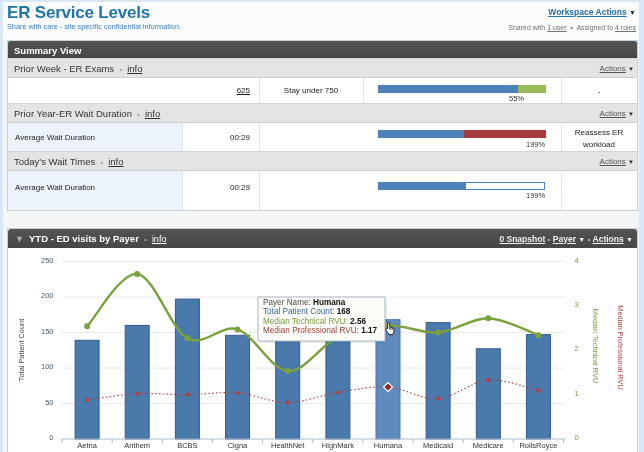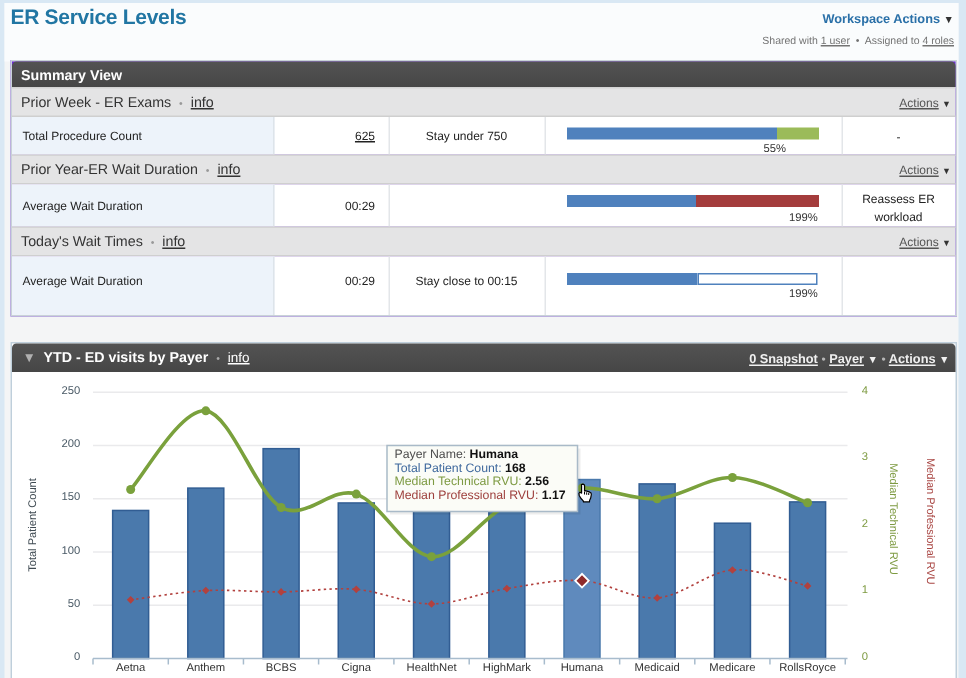--- a/index.html
+++ b/index.html
@@ -1,28 +1,28 @@
 <!DOCTYPE html>
 <html><head>
 <meta charset="utf-8">
 <style>
 html,body{margin:0;padding:0;}
 body{width:644px;height:452px;background:#d9e8f4;font-family:"Liberation Sans",sans-serif;overflow:hidden;position:relative;}
 #content{position:absolute;left:3px;top:2px;width:636px;height:450px;background:#f4f5f6;}
 #tophdr{position:absolute;left:0;top:0;width:636px;height:39px;background:#fafcfd;}
 .abs{position:absolute;}
-#title{left:4px;top:1px;font-size:14px;font-weight:bold;color:#2176a3;letter-spacing:-0.2px;}
+#title{left:4px;top:1px;font-size:17px;font-weight:bold;color:#2176a3;letter-spacing:-0.2px;}
 #subtitle{left:4px;top:20px;font-size:7.3px;color:#3f80c0;}
 #wsact{right:3px;top:4.5px;font-size:8.5px;font-weight:bold;color:#2a70a8;}
-#wsact span.lnk{}
+#wsact span.lnk{text-decoration:underline;}
 #wsact .tri{color:#333;font-size:7px;}
 #sharedw{right:3px;top:22px;font-size:7px;color:#737373;}
 #sharedw u{text-decoration:underline;}
 
-#sumpanel{position:absolute;left:4px;top:38px;width:629px;height:169px;background:#6d28d9;border:1px solid #c9d2d8;}
+#sumpanel{position:absolute;left:4px;top:38px;width:629px;height:169px;background:#7dd3fc;border:1px solid #c9d2d8;}
 #sumbar{position:absolute;left:0;top:0;width:629px;height:17px;background:linear-gradient(#535353,#464646);border-radius:3px 3px 0 0;}
 #sumbar span{position:absolute;left:6px;top:3.5px;font-size:9.5px;font-weight:bold;color:#fff;}
 .band{position:absolute;left:0;width:629px;height:19px;background:#e4e4e5;border-top:1px solid #d4d4d4;border-bottom:1px solid #cfcfcf;box-sizing:border-box;}
 .band .bt{position:absolute;left:6px;top:4px;font-size:9.5px;color:#333;}
 .band .bt .bul{color:#999;font-size:7px;}
 .band .bt u{}
 .band .act{position:absolute;right:3px;top:5px;font-size:8px;color:#555;}
 .band .act u{}
 .band .act .tri{color:#333;font-size:6px;}
 .row{position:absolute;left:0;width:629px;background:#fff;}
@@ -49,36 +49,34 @@
 #chartbar .rt{position:absolute;right:4px;top:4.5px;font-size:8.5px;font-weight:bold;color:#f0f0f0;}
 #chartbar .rt u{}
 #chartbar .rt .bul{color:#b5b5b5;font-size:8px;font-weight:normal;}
 #chartbar .rt .tri{font-size:7px;}
 </style>
 </head>
 <body>
 <div id="content">
   <div id="tophdr">
     <div class="abs" id="title">ER Service Levels</div>
+    <div class="abs" id="subtitle">Share with care - site specific confidential information.</div>
     <div class="abs" id="wsact"><span class="lnk">Workspace Actions</span> <span class="tri">▼</span></div>
     <div class="abs" id="sharedw">Shared with <u>1 user</u> &nbsp;•&nbsp; Assigned to <u>4 roles</u></div>
   </div>
 
   <div id="sumpanel">
     <div id="sumbar">
         <span>Summary View</span>
       </div>
     <div class="band" style="top:17px;height:19.5px;">
         <div class="bt">Prior Week - ER Exams &nbsp;<span class="bul">•</span>&nbsp; <u>info</u></div>
         <div class="act"><u>Actions</u> <span class="tri">▼</span></div>
       </div>
     <div class="row" style="top:36.5px;height:25px;">
-      <div class="c1">
-          <span style="top:8px;">Total Procedure Count</span>
-        </div>
       <div class="c2">
           <span style="top:8px;text-decoration:underline;">625</span>
         </div>
       <div class="c3">
           <span style="position:absolute;left:0;right:0;top:8px;">Stay under 750</span>
         </div>
       <div class="c4">
         <div class="pbar" style="top:7px;">
             <div class="pblue" style="width:140px;"></div>
             <div class="pseg" style="left:140px;width:28px;background:#9bbb59;"></div>
@@ -114,23 +112,20 @@
     <div class="band" style="top:109.5px;height:20px;">
         <div class="bt">Today's Wait Times &nbsp;<span class="bul">•</span>&nbsp; <u>info</u></div>
         <div class="act"><u>Actions</u> <span class="tri">▼</span></div>
       </div>
     <div class="row" style="top:129.5px;height:39.5px;">
       <div class="c1">
           <span style="top:12px;">Average Wait Duration</span>
         </div>
       <div class="c2">
           <span style="top:12px;">00:29</span>
-        </div>
-      <div class="c3">
-          <span style="position:absolute;left:0;right:0;top:12px;">Stay close to 00:15</span>
         </div>
       <div class="c4">
         <div class="pbar" style="top:11px;">
             <div class="pblue" style="width:87px;"></div>
             <div class="pseg" style="left:87px;width:80px;background:#fff;border:1px solid #4f81bd;box-sizing:border-box;"></div>
           </div>
         <div class="plabel" style="left:163px;top:20px;">199%</div>
       </div>
     </div>
   </div>

